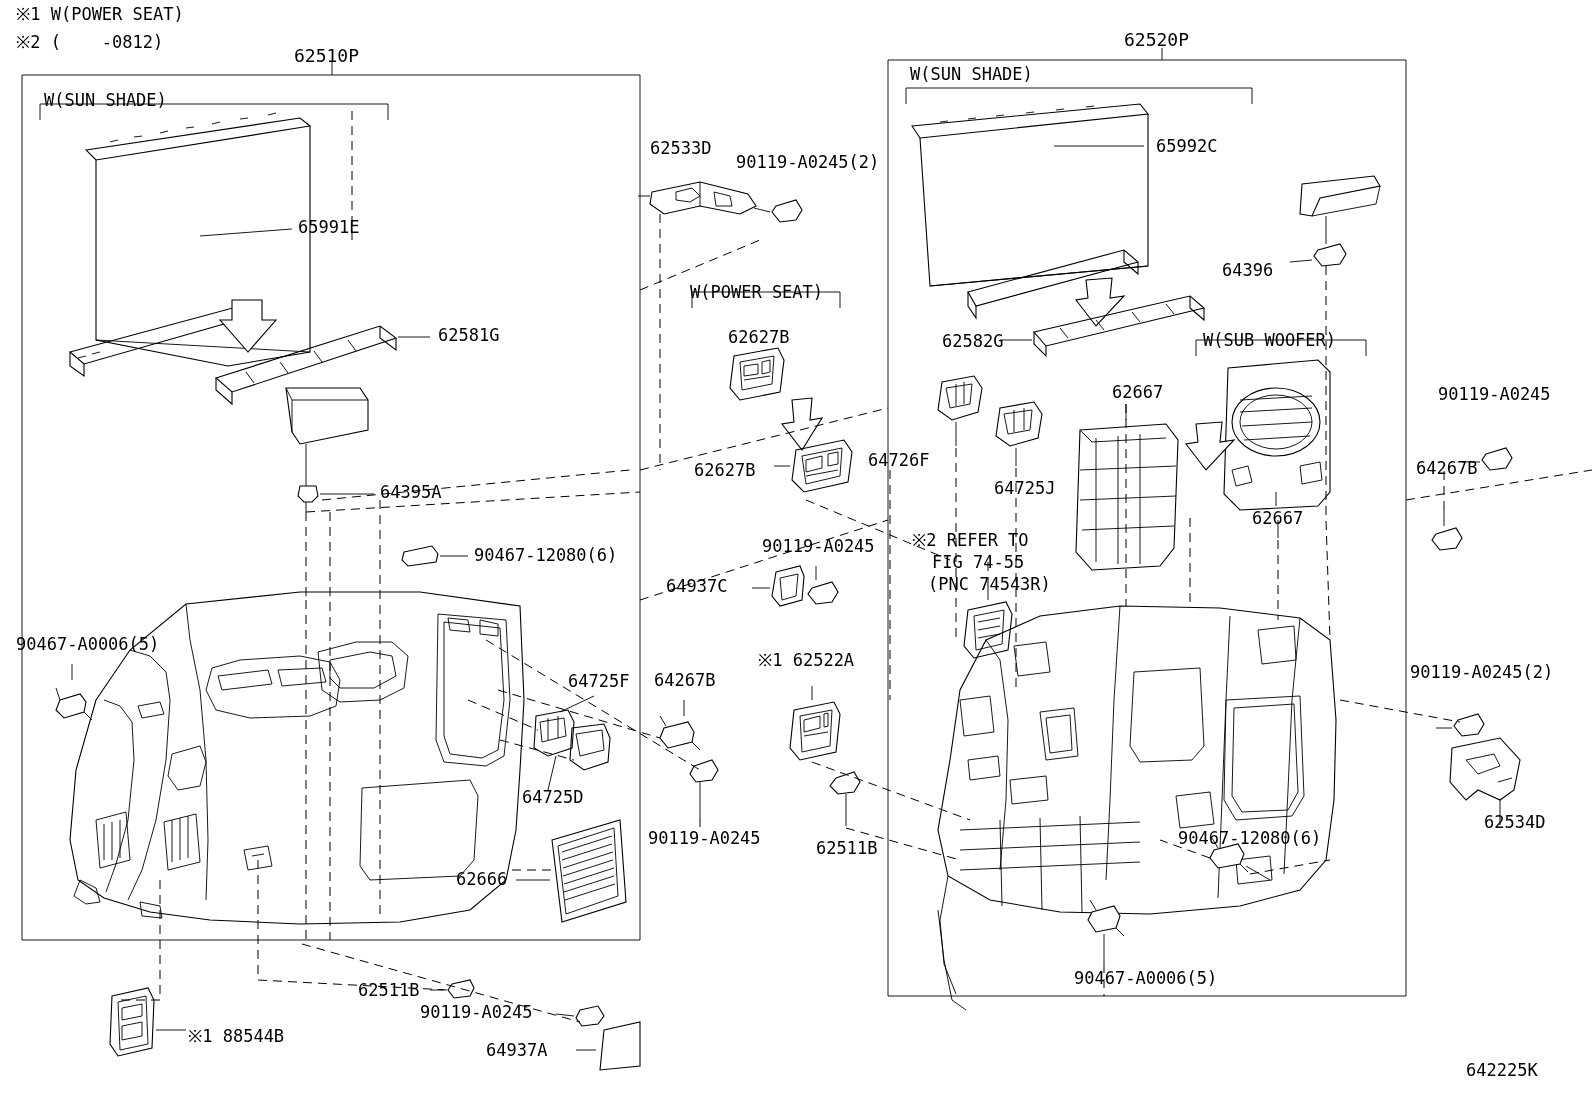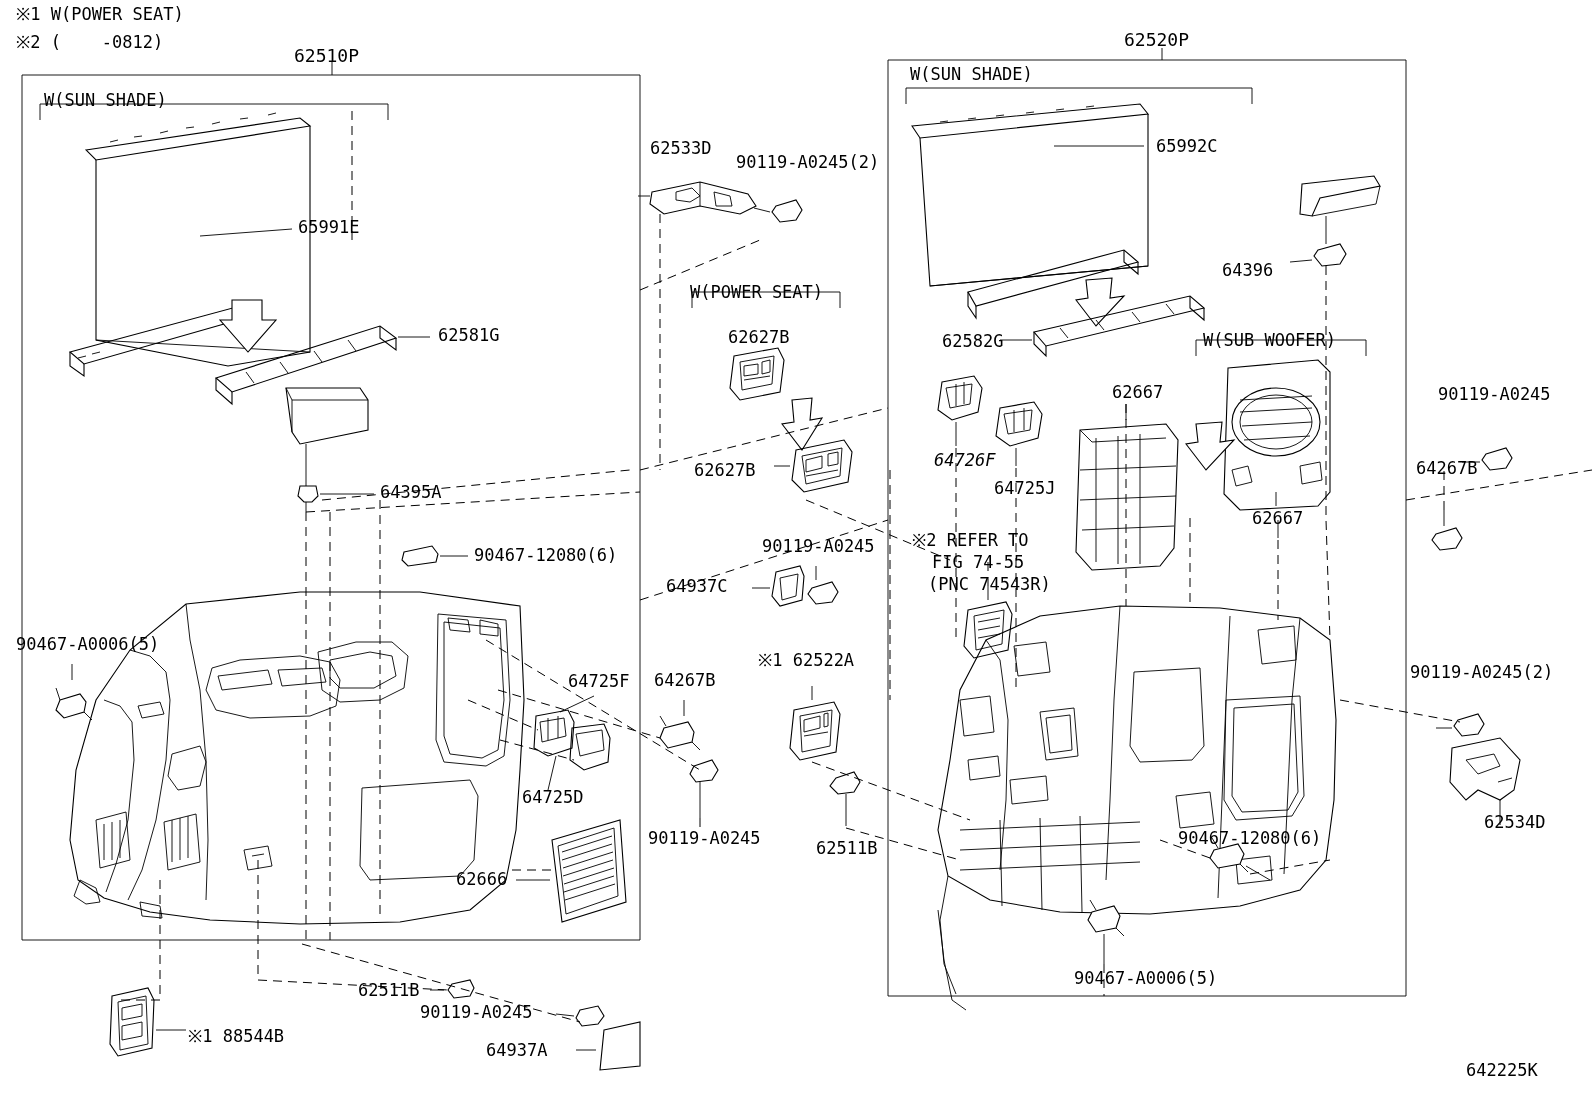--- a/index.html
+++ b/index.html
@@ -373,21 +373,21 @@
   <div class="lbl" style="left:758px; top:650px;">※1 62522A</div>
   <div class="lbl" style="left:816px; top:838px;">62511B</div>
 
   <div class="lbl" style="left:906px; top:530px;margin-left:6px;">※2 REFER TO</div>
   <div class="lbl" style="left:932px; top:552px;">FIG 74-55</div>
   <div class="lbl" style="left:928px; top:574px;">(PNC 74543R)</div>
 
   <div class="lbl" style="left:1156px; top:136px;">65992C</div>
   <div class="lbl" style="left:1222px; top:260px;">64396</div>
   <div class="lbl" style="left:918px; top:331px;margin-left:24px;">62582G</div>
-  <div class="lbl" style="left:934px; top:450px;font-style:italic;">64726F</div>
+  <div class="lbl" style="left:868px; top:450px;">64726F</div>
   <div class="lbl" style="left:994px; top:478px;">64725J</div>
   <div class="lbl" style="left:1112px; top:382px;">62667</div>
   <div class="lbl" style="left:1252px; top:508px;">62667</div>
   <div class="lbl" style="left:1438px; top:384px;">90119-A0245</div>
   <div class="lbl" style="left:1416px; top:458px;">64267B</div>
   <div class="lbl" style="left:1410px; top:662px;">90119-A0245(2)</div>
   <div class="lbl" style="left:1484px; top:812px;">62534D</div>
   <div class="lbl" style="left:1178px; top:828px;">90467-12080(6)</div>
   <div class="lbl" style="left:1074px; top:968px;">90467-A0006(5)</div>
 

